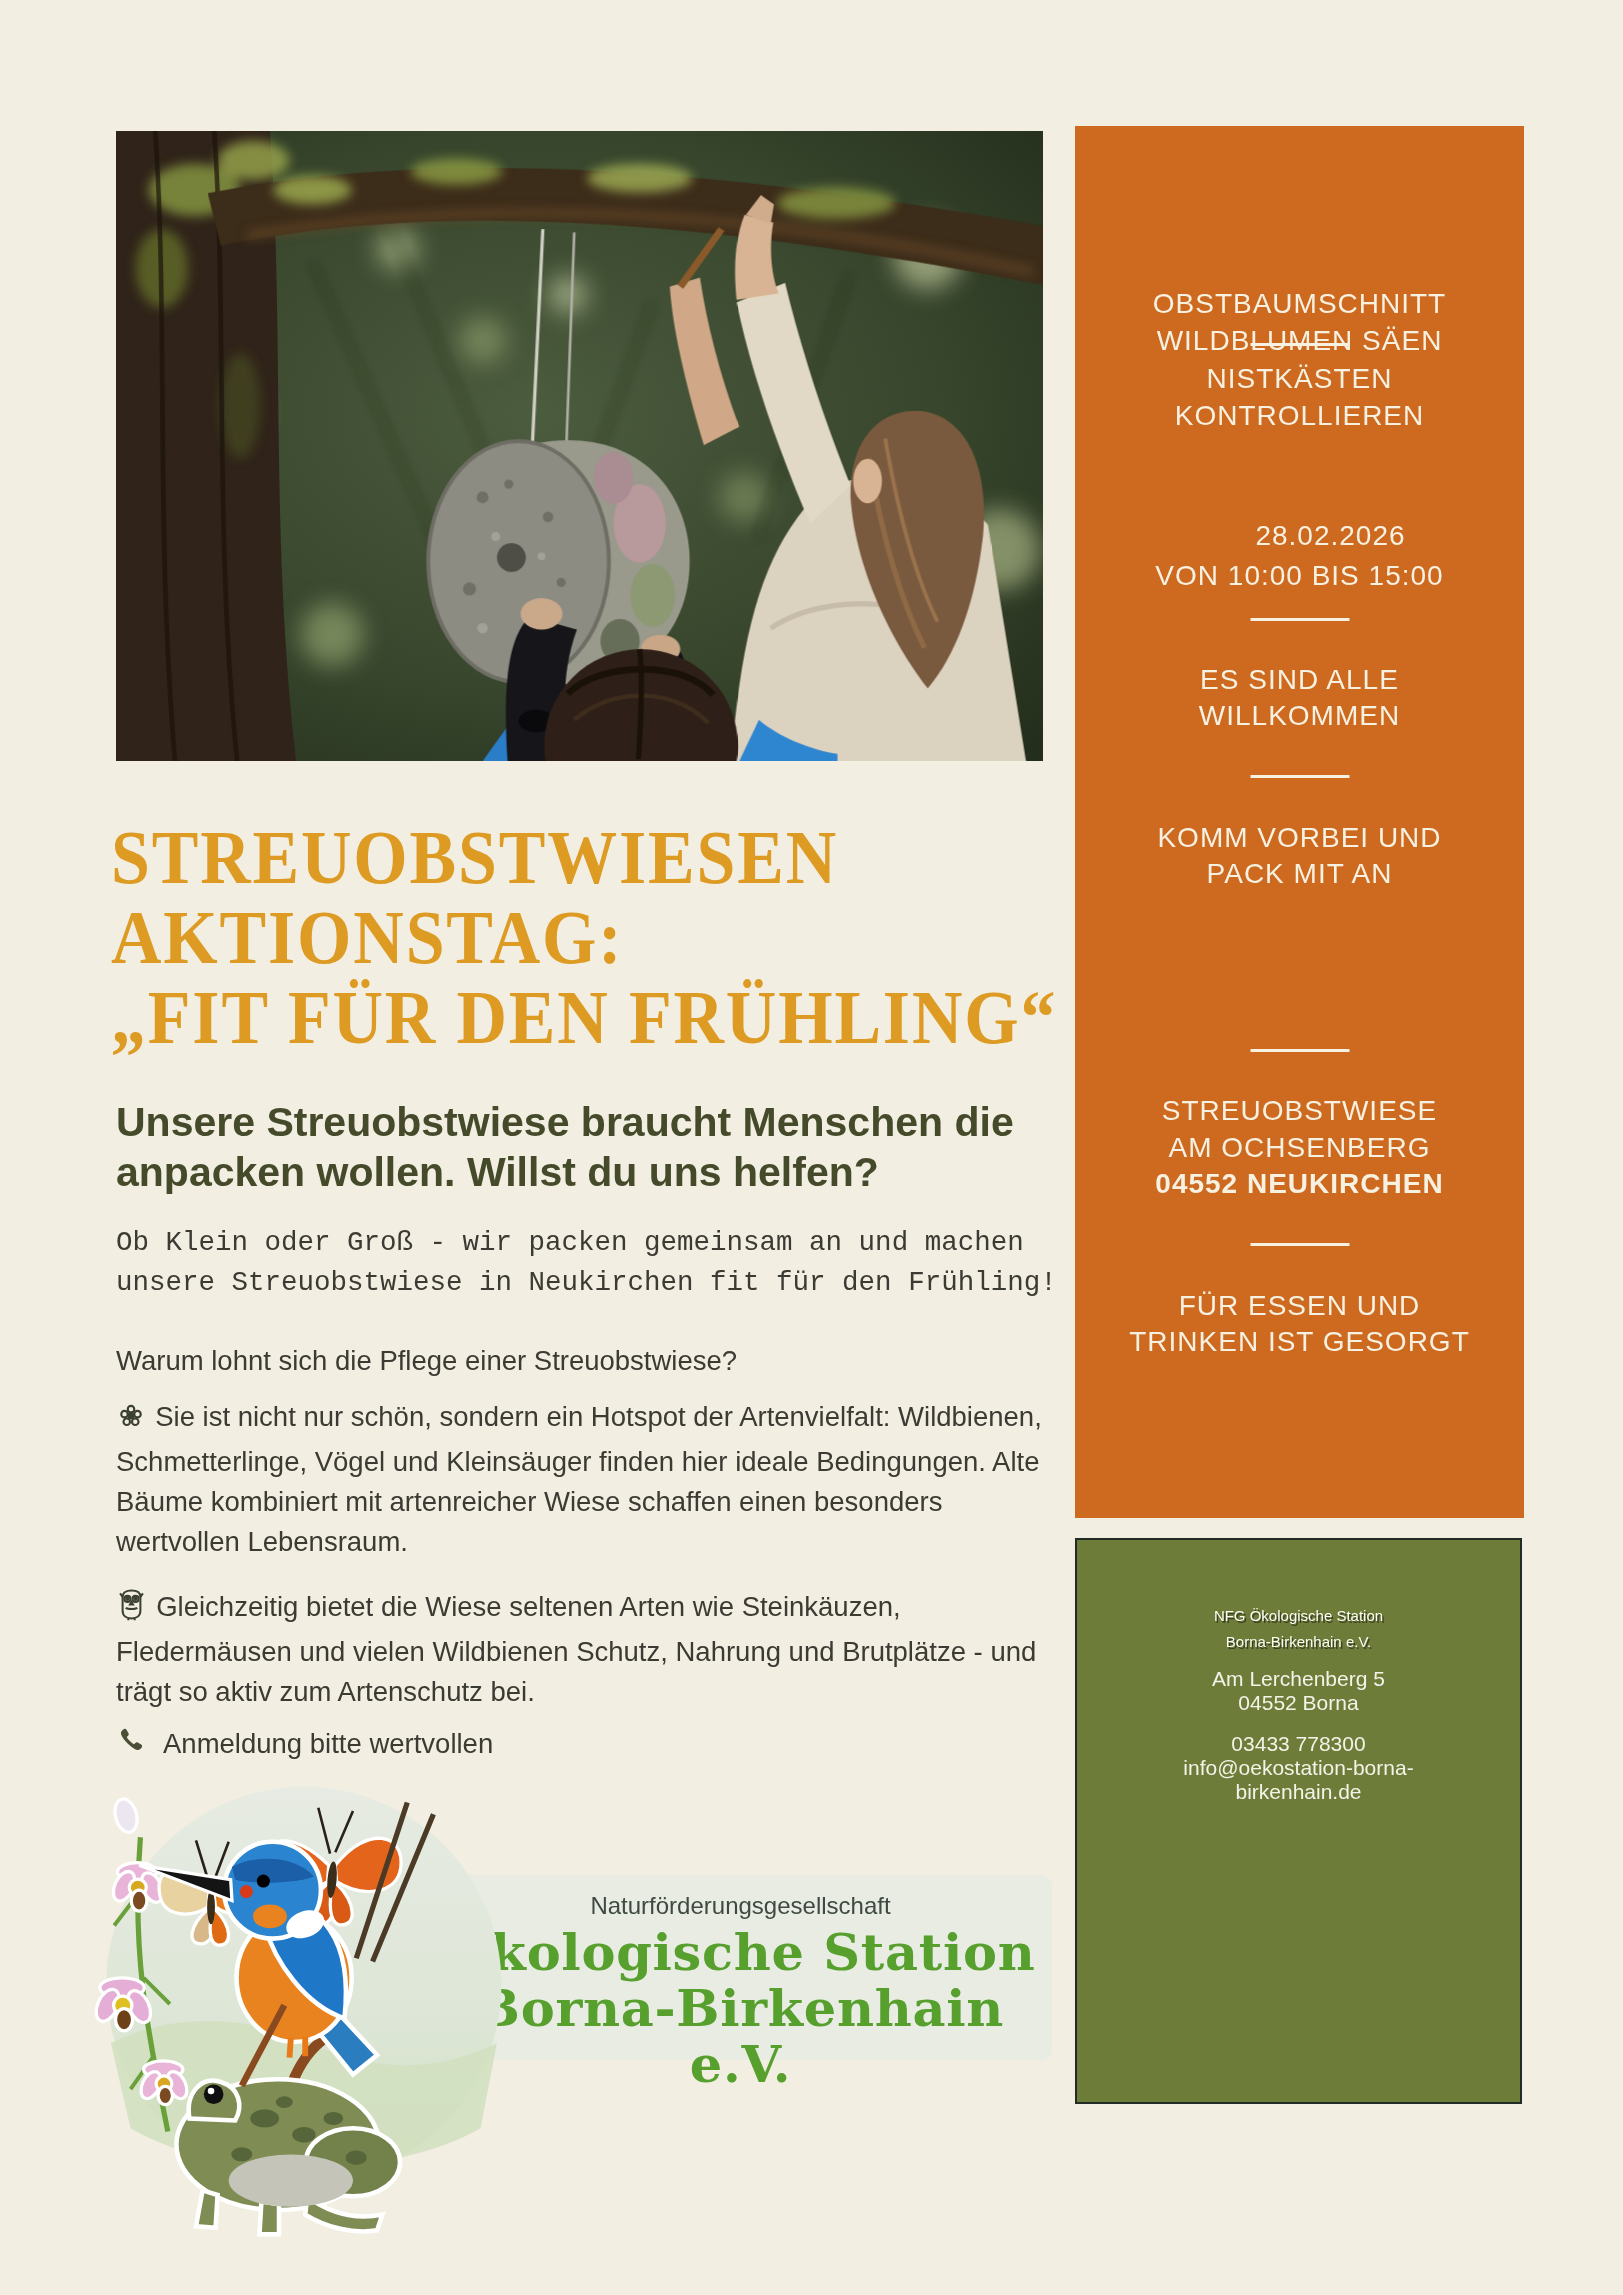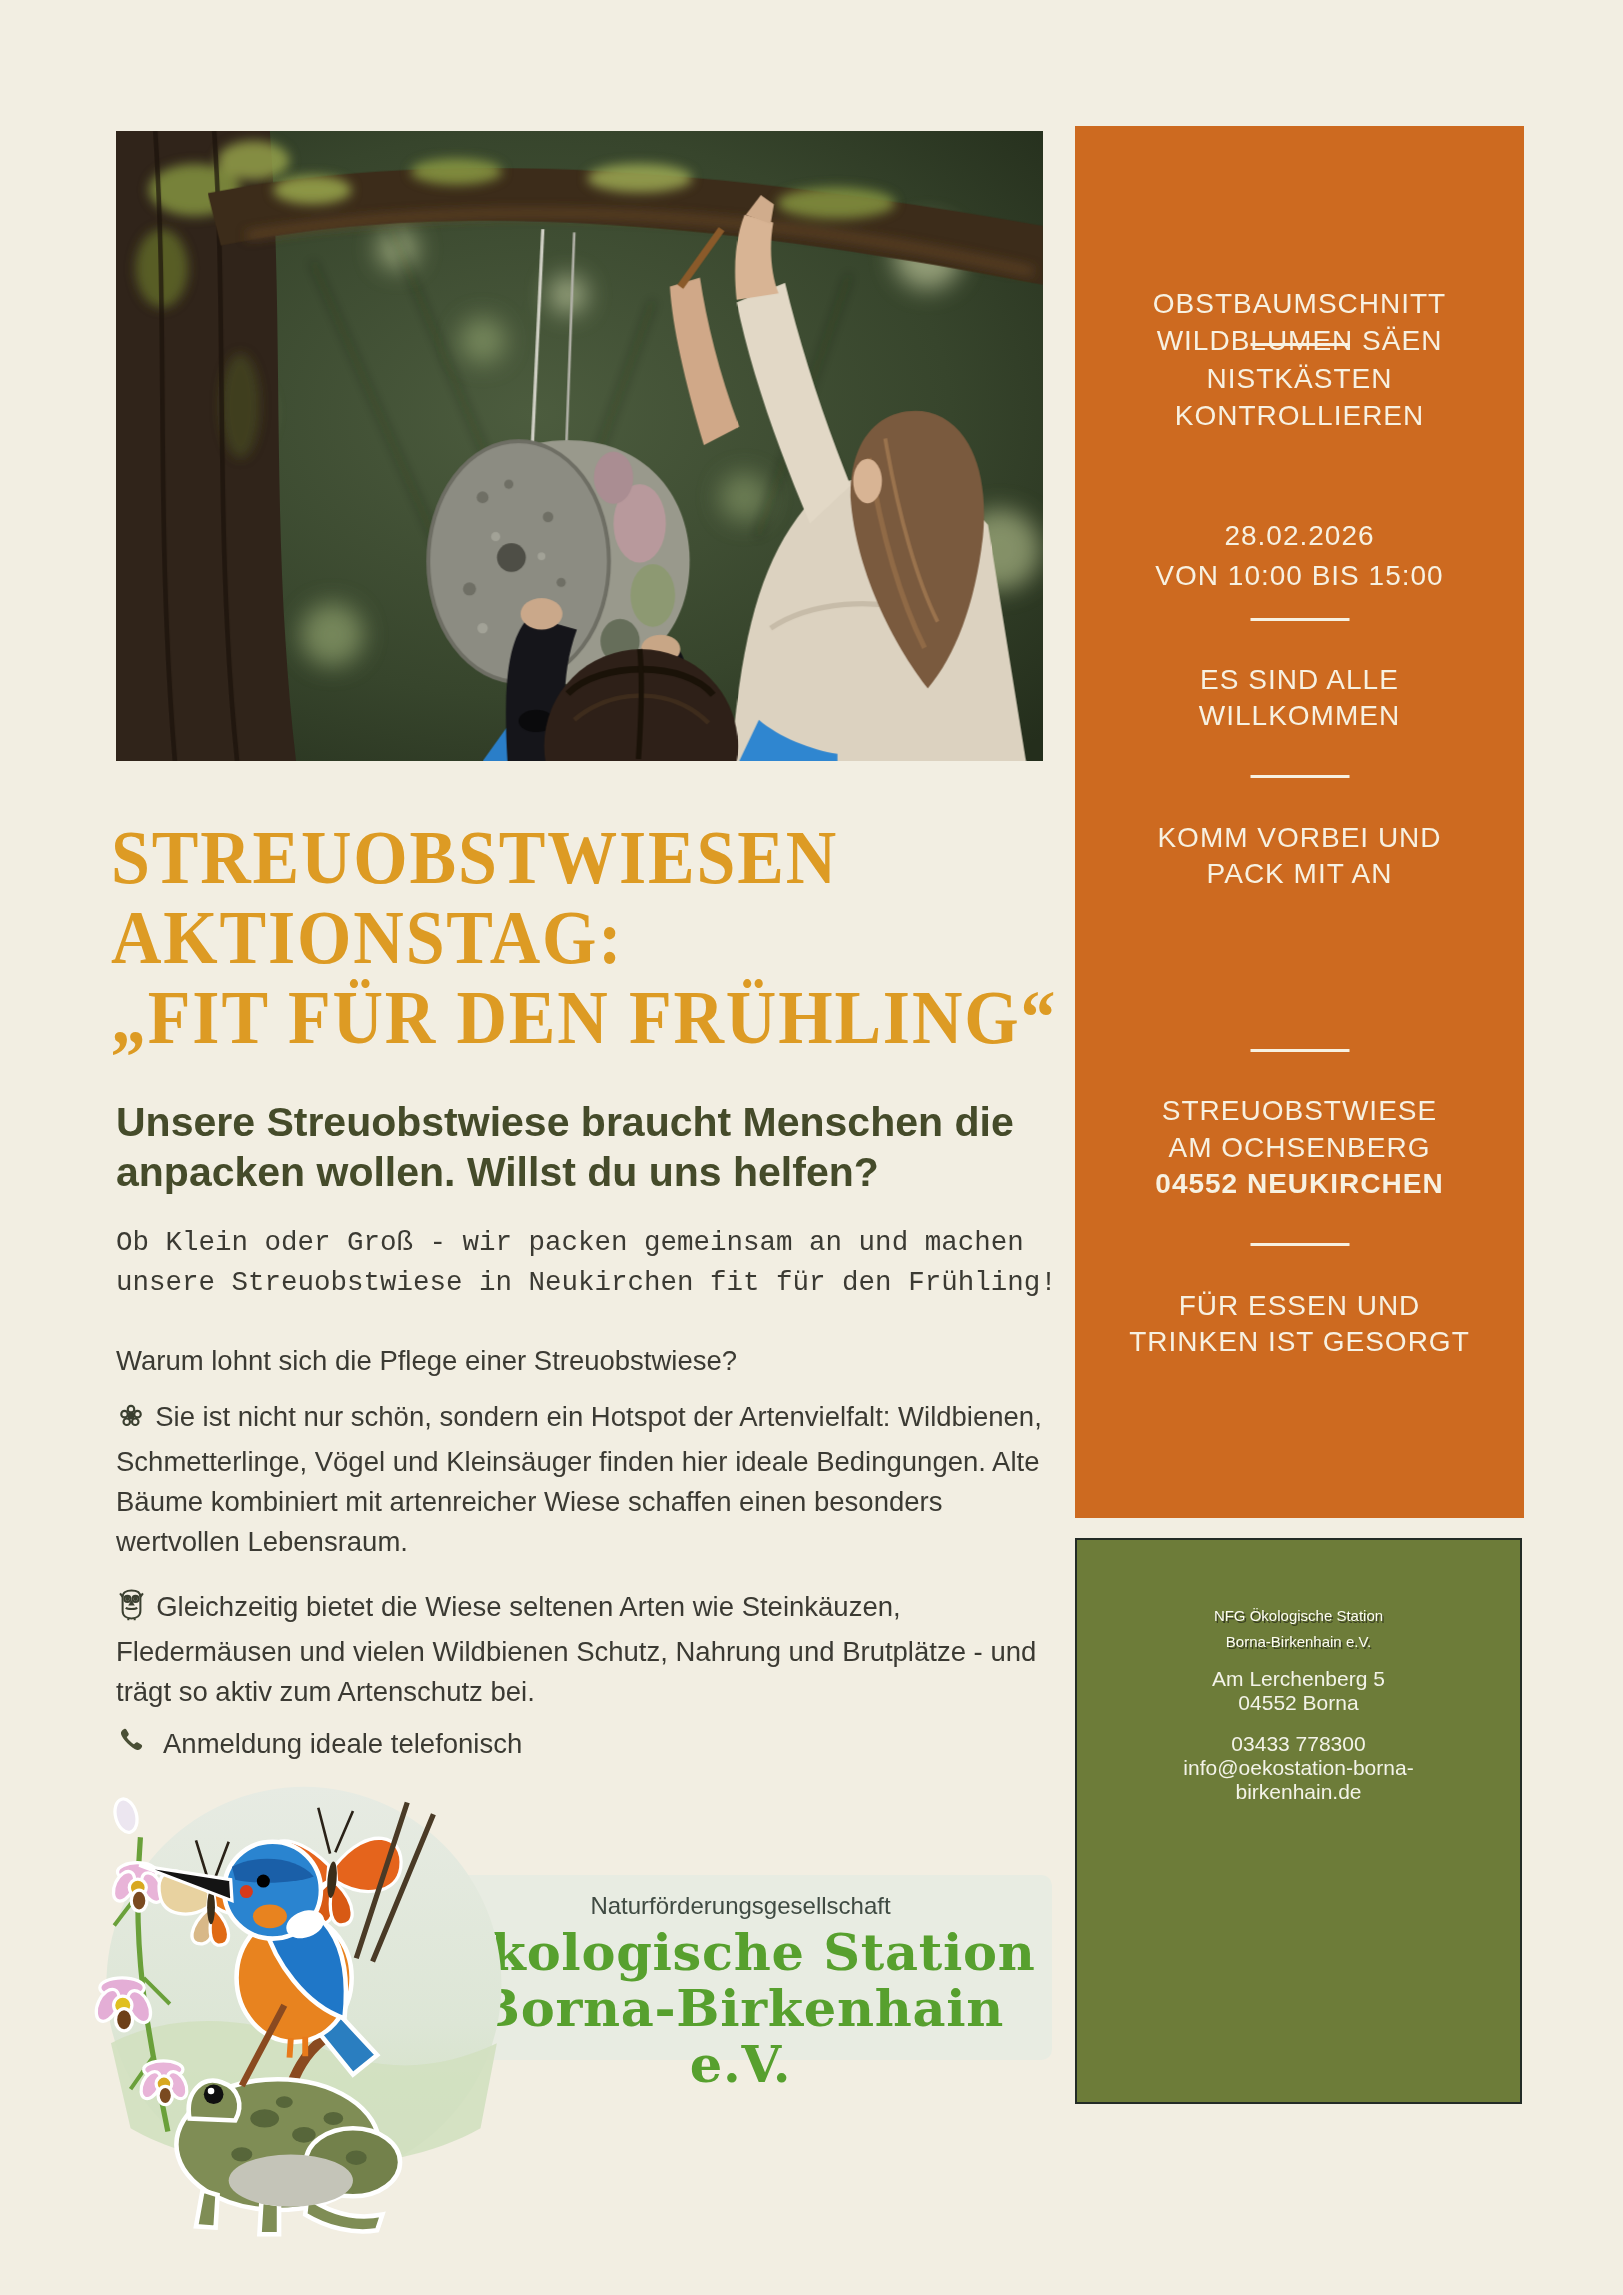--- a/index.html
+++ b/index.html
@@ -194,30 +194,30 @@
       </svg>
     </span><span>Gleichzeitig bietet die Wiese seltenen Arten wie Steinkäuzen, Fledermäusen und vielen Wildbienen Schutz, Nahrung und Brutplätze - und trägt so aktiv zum Artenschutz bei.</span>
   </div>
 
   <div class="phone-line">
     <span>
       <svg width="30" height="30" viewBox="0 0 24 24" fill="#4a4f35">
         <path d="M6.6 3.2 C7.3 2.9 8.1 3.2 8.5 3.9 L10 6.6 C10.4 7.2 10.2 8 9.7 8.5 L8.6 9.6 C9.4 11.4 12.6 14.6 14.4 15.4 L15.5 14.3 C16 13.8 16.8 13.6 17.4 14 L20.1 15.5 C20.8 15.9 21.1 16.7 20.8 17.4 C20.2 18.9 18.6 20.4 16.9 20 C13 19.1 4.9 11 4 7.1 C3.6 5.4 5.1 3.8 6.6 3.2 Z"></path>
       </svg>
     </span>
-    <span>Anmeldung ideale telefonisch</span>
+    <span>Anmeldung bitte wertvollen</span>
   </div>
 
   <div class="sidebar">
     <div class="sb-item" style="top:159px;">OBSTBAUMSCHNITT</div>
     <div class="sb-item" style="top:234px;">NISTKÄSTEN</div>
     <div class="sb-item" style="top:196px;">WILDBLUMEN SÄEN</div>
     <div class="sb-item" style="top:271px;">KONTROLLIEREN</div>
     <div class="sb-div" style="top:217px;"></div>
-    <div class="sb-item" style="top: 391px;">28.02.2026</div>
+    <div class="sb-item" style="top: 391px; padding-left: 31px;">28.02.2026</div>
     <div class="sb-item" style="top: 431px;">VON 10:00 BIS 15:00</div>
     <div class="sb-div" style="top:492px;"></div>
     <div class="sb-item" style="top:571px;">WILLKOMMEN</div>
     <div class="sb-item" style="top:535px;">ES SIND ALLE</div>
     <div class="sb-div" style="top:649px;"></div>
     <div class="sb-item" style="top:693px;">KOMM VORBEI UND</div>
     <div class="sb-item" style="top:729px;">PACK MIT AN</div>
     <div class="sb-div" style="top:923px;"></div>
     <div class="sb-item" style="top:966px;">STREUOBSTWIESE</div>
     <div class="sb-item" style="top:1003px;">AM OCHSENBERG</div>

